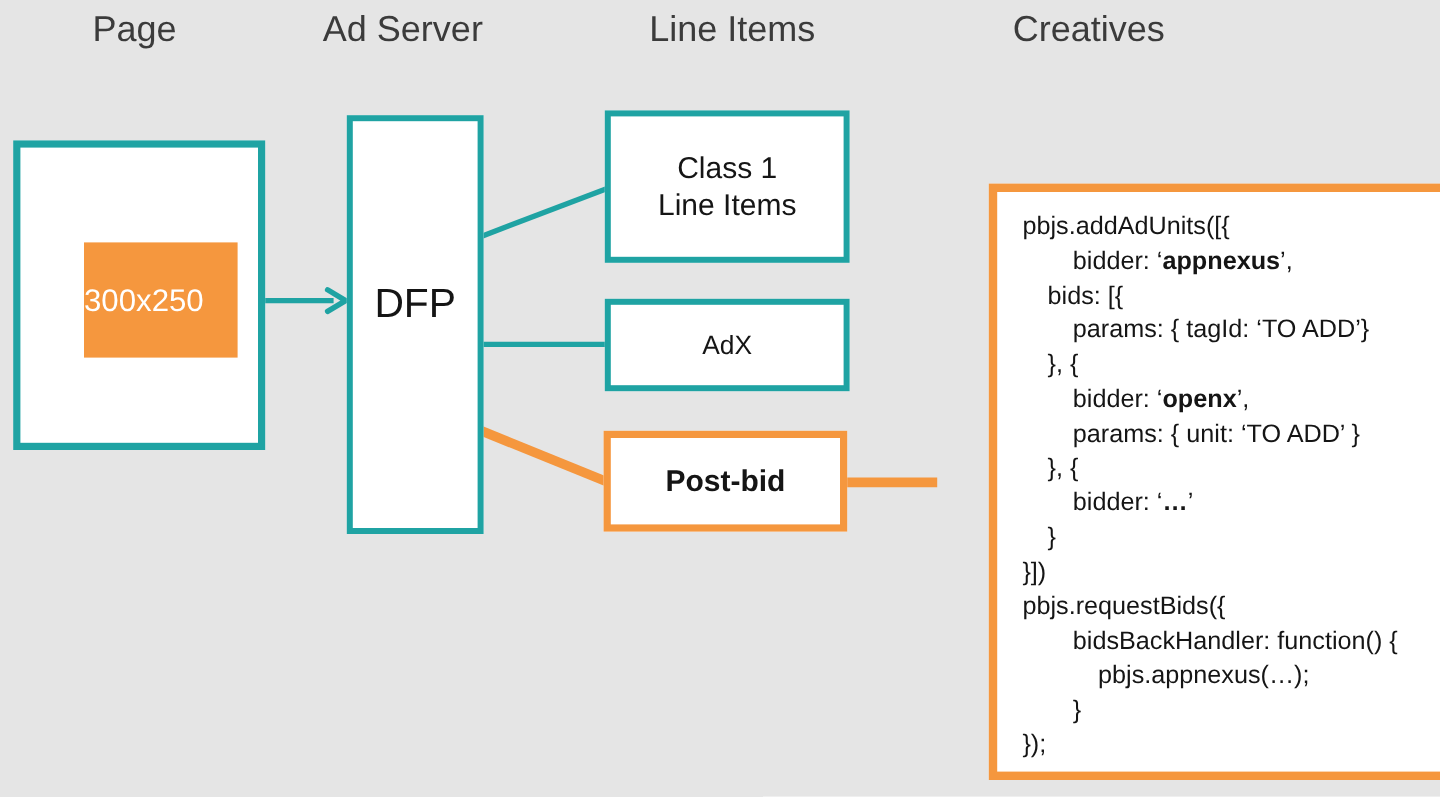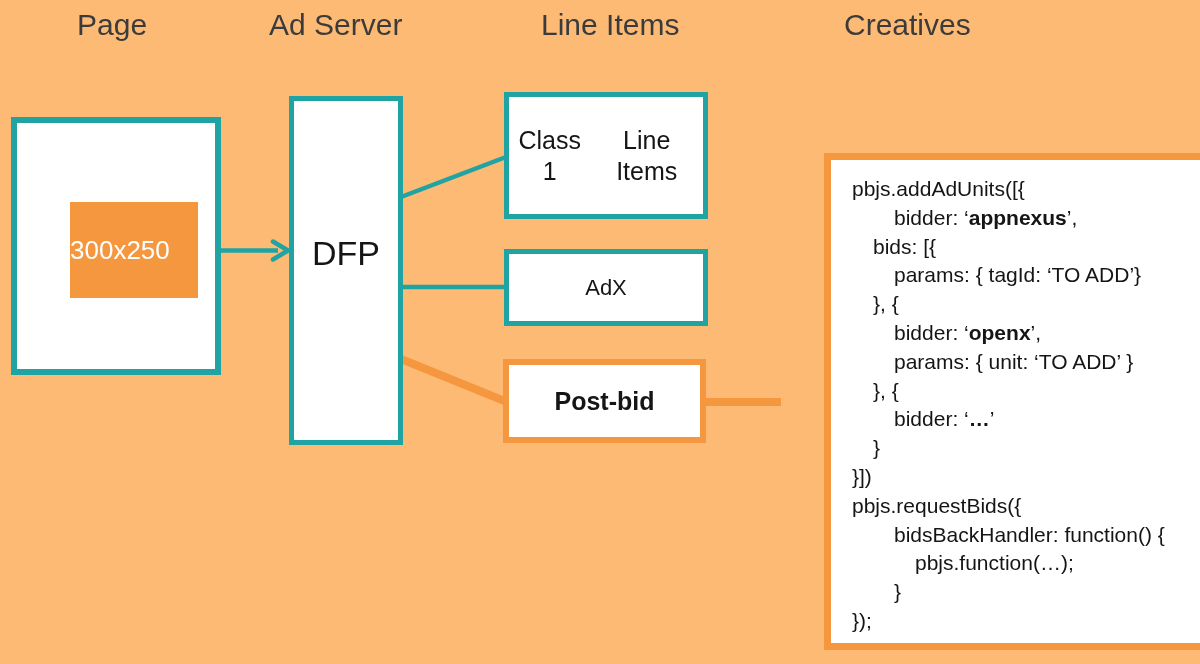--- a/index.html
+++ b/index.html
@@ -1,27 +1,27 @@
 <!DOCTYPE html>
 <html><head>
 <meta charset="utf-8">
 <style>
   html,body{margin:0;padding:0;background:#ffffff;}
   .stage{
-    position:relative;width:1200px;height:664px;background:#fdba74;
+    position:relative;width:1200px;height:664px;background:#e5e5e5;
     font-family:"Liberation Sans",sans-serif;overflow:hidden;
     --teal:#1fa3a3;--orange:#f5973e;--heading:#3b3b3b;--ink:#151515;
   }
   .hdr{position:absolute;top:8px;font-size:30px;color:var(--heading);white-space:nowrap;}
   .connector-layer{position:absolute;left:0;top:0;z-index:1;}
   .line-teal{stroke:var(--teal);}
   .line-orange{stroke:var(--orange);}
   .box{
     position:absolute;background:#ffffff;box-sizing:border-box;z-index:2;
-    display:flex;align-items:center;justify-content:center;
+    display:flex;flex-direction:column;align-items:center;justify-content:center;
     color:var(--ink);
   }
   .teal-box{border:5px solid var(--teal);}
   .orange-box{border:6px solid var(--orange);}
   .page-box{left:11px;top:117px;width:210px;height:258px;border-width:6px;}
   .ad-slot{
     position:absolute;left:70px;top:202px;width:128px;height:96px;
     background:var(--orange);z-index:3;display:flex;align-items:center;justify-content:flex-start;
     color:#ffffff;font-size:26px;
   }
@@ -86,19 +86,19 @@
         <div class="code-line" style="padding-left: 42px;"><span>params: { tagId: ‘TO ADD’}</span></div>
         <div class="code-line" style="padding-left: 21px;"><span>}, {</span></div>
         <div class="code-line" style="padding-left: 42px;"><span>bidder: ‘</span><b>openx</b><span>’,</span></div>
         <div class="code-line" style="padding-left: 42px;"><span>params: { unit: ‘TO ADD’ }</span></div>
         <div class="code-line" style="padding-left: 21px;"><span>}, {</span></div>
         <div class="code-line" style="padding-left: 42px;"><span>bidder: ‘</span><b>…</b><span>’</span></div>
         <div class="code-line" style="padding-left: 21px;"><span>}</span></div>
         <div class="code-line" style="padding-left: 0px;"><span>}])</span></div>
         <div class="code-line" style="padding-left: 0px;"><span>pbjs.requestBids({</span></div>
         <div class="code-line" style="padding-left: 42px;"><span>bidsBackHandler: function() {</span></div>
-        <div class="code-line" style="padding-left: 63px;"><span>pbjs.function(…);</span></div>
+        <div class="code-line" style="padding-left: 63px;"><span>pbjs.appnexus(…);</span></div>
         <div class="code-line" style="padding-left: 42px;"><span>}</span></div>
         <div class="code-line" style="padding-left: 0px;"><span>});</span></div>
       </div>
   </div>
 
 </div>
 
 </body></html>

